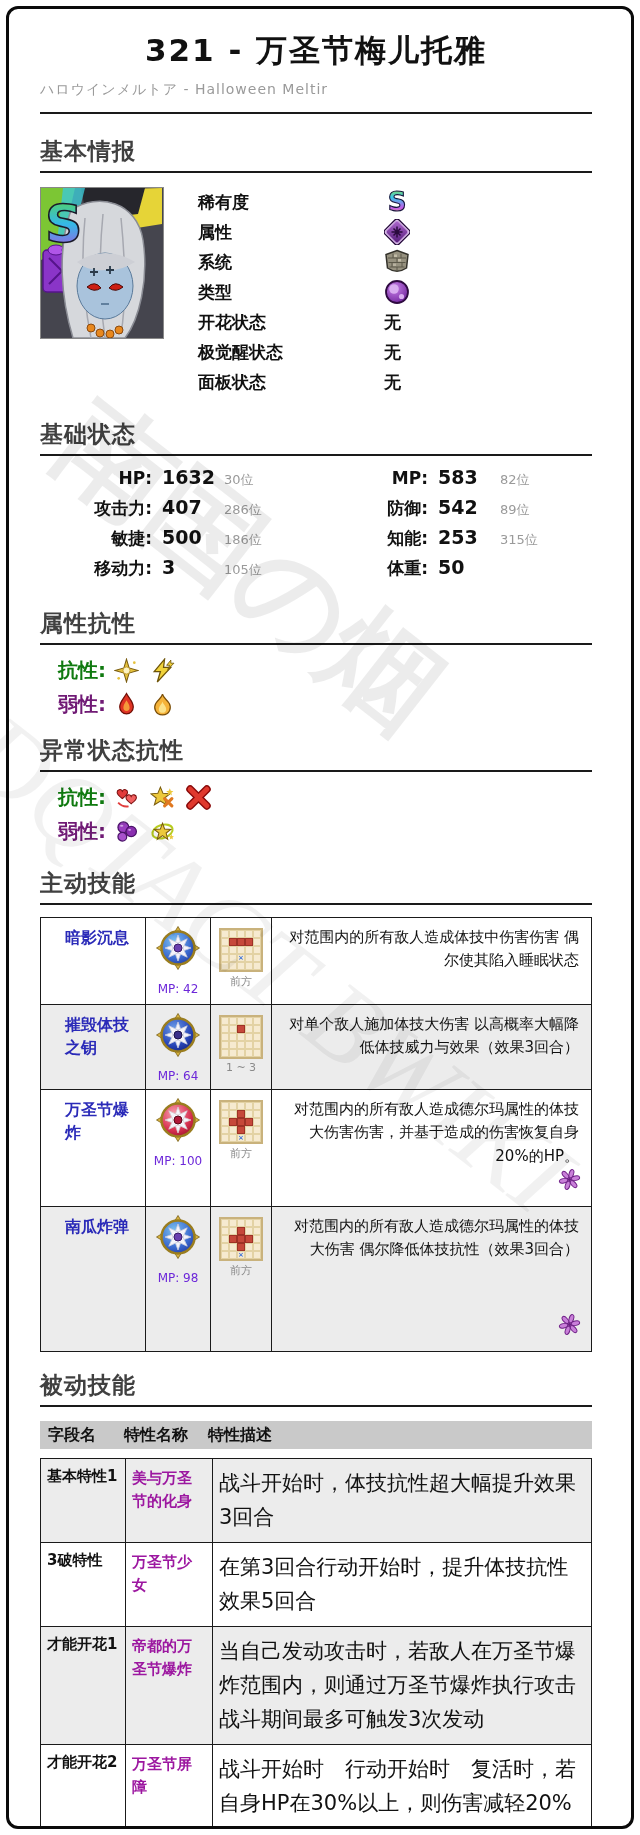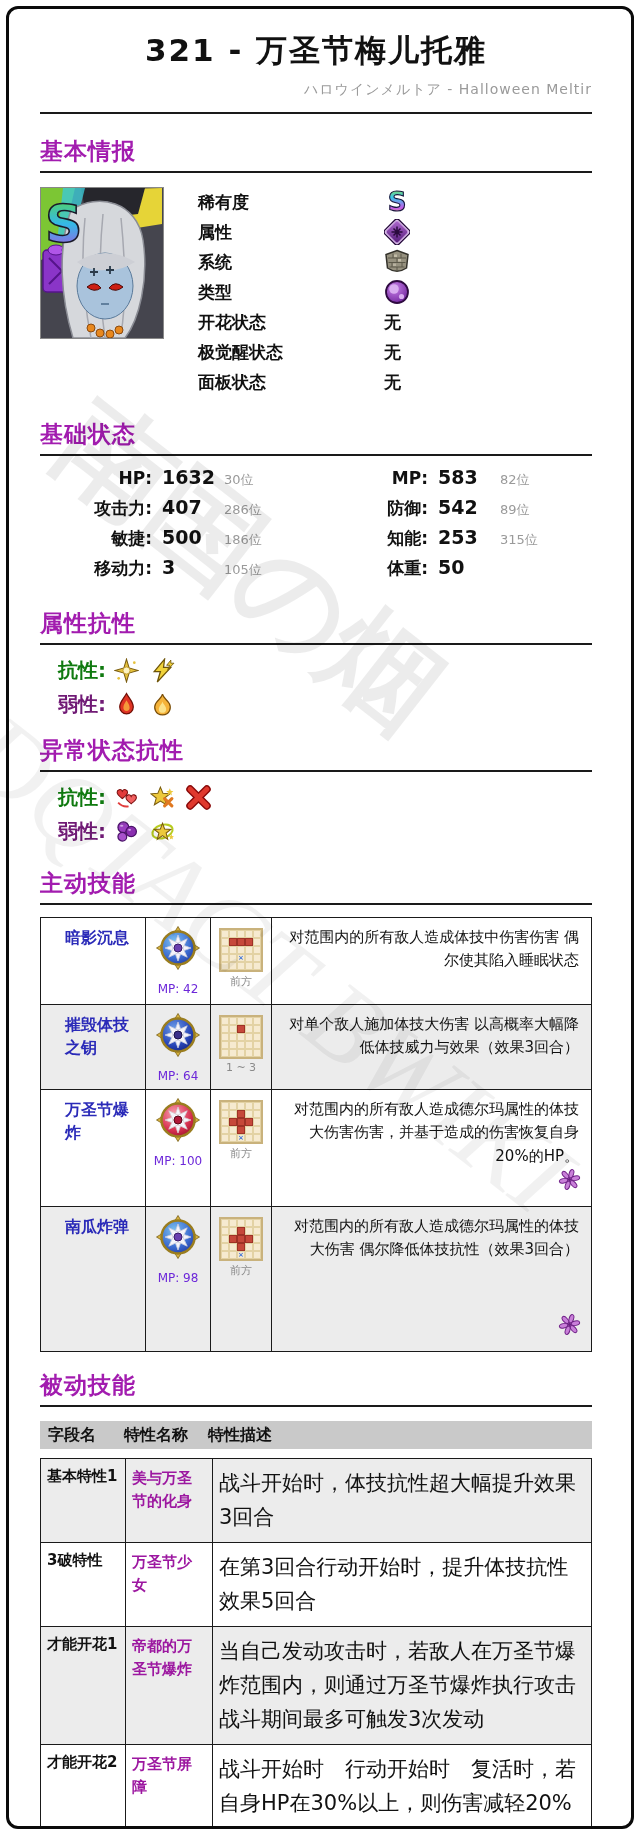--- a/index.html
+++ b/index.html
@@ -3,26 +3,26 @@
 <meta charset="utf-8">
 <style>
   html,body{margin:0;padding:0;background:#fff;}
   .page{position:relative;width:640px;height:1835px;background:#fff;overflow:hidden;
         font-family:"DejaVu Sans",sans-serif;color:#111;border-radius:13px;}
   .frame{position:absolute;inset:6px;border:3px solid #0a0a0a;border-radius:12px;pointer-events:none;z-index:3;}
   .content{position:absolute;left:40px;width:552px;top:0;z-index:1;}
 
   
   .title{margin-top:30px;text-align:center;font-size:31px;font-weight:600;letter-spacing:2px;}
-  .subtitle{margin-top:9px;text-align:right;font-size:14px;color:#9a9a9a;letter-spacing:1px;}
+  .subtitle{margin-top:9px;text-align:left;font-size:14px;color:#9a9a9a;letter-spacing:1px;}
   .toprule{margin-top:13px;border-top:2px solid #1a1a1a;}
 
   
   .sec{margin-top:22px;border-bottom:2px solid #1a1a1a;padding-bottom:4px;}
-  .sec .sec-t{color:#a21caf;font-size:23px;font-weight:bold;letter-spacing:1px;}
+  .sec .sec-t{color:#404040;font-size:23px;font-weight:bold;letter-spacing:1px;}
 
   
   .info-row{display:flex;margin-top:14px;}
   .portrait{width:122px;height:150px;border:1px solid #888;position:relative;flex:0 0 auto;}
   .fields{margin-left:34px;flex:1;}
   .f-row{display:flex;align-items:center;height:30px;}
   .f-label{width:186px;font-size:17px;font-weight:bold;}
   .f-val{font-size:17px;font-weight:bold;}
   .f-icon{display:inline-flex;width:26px;height:26px;}
 

